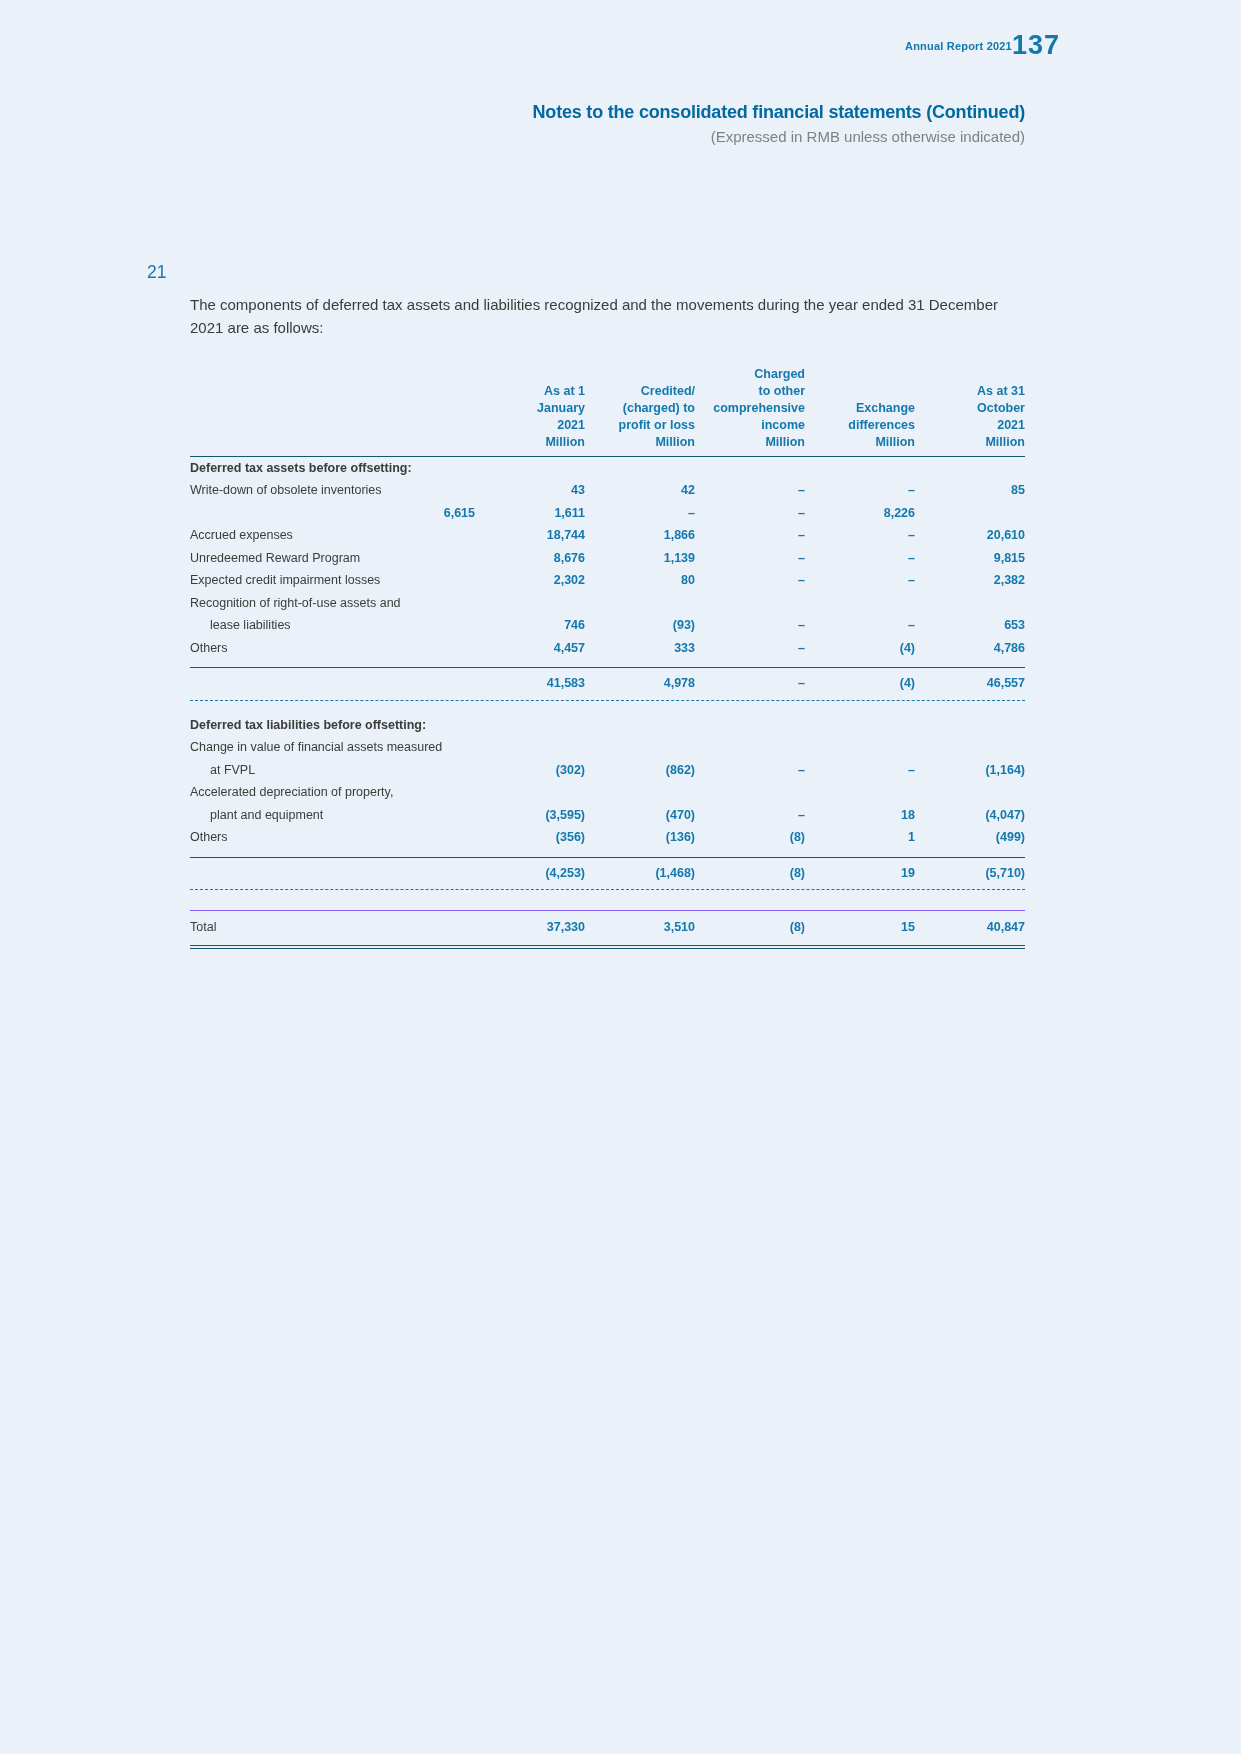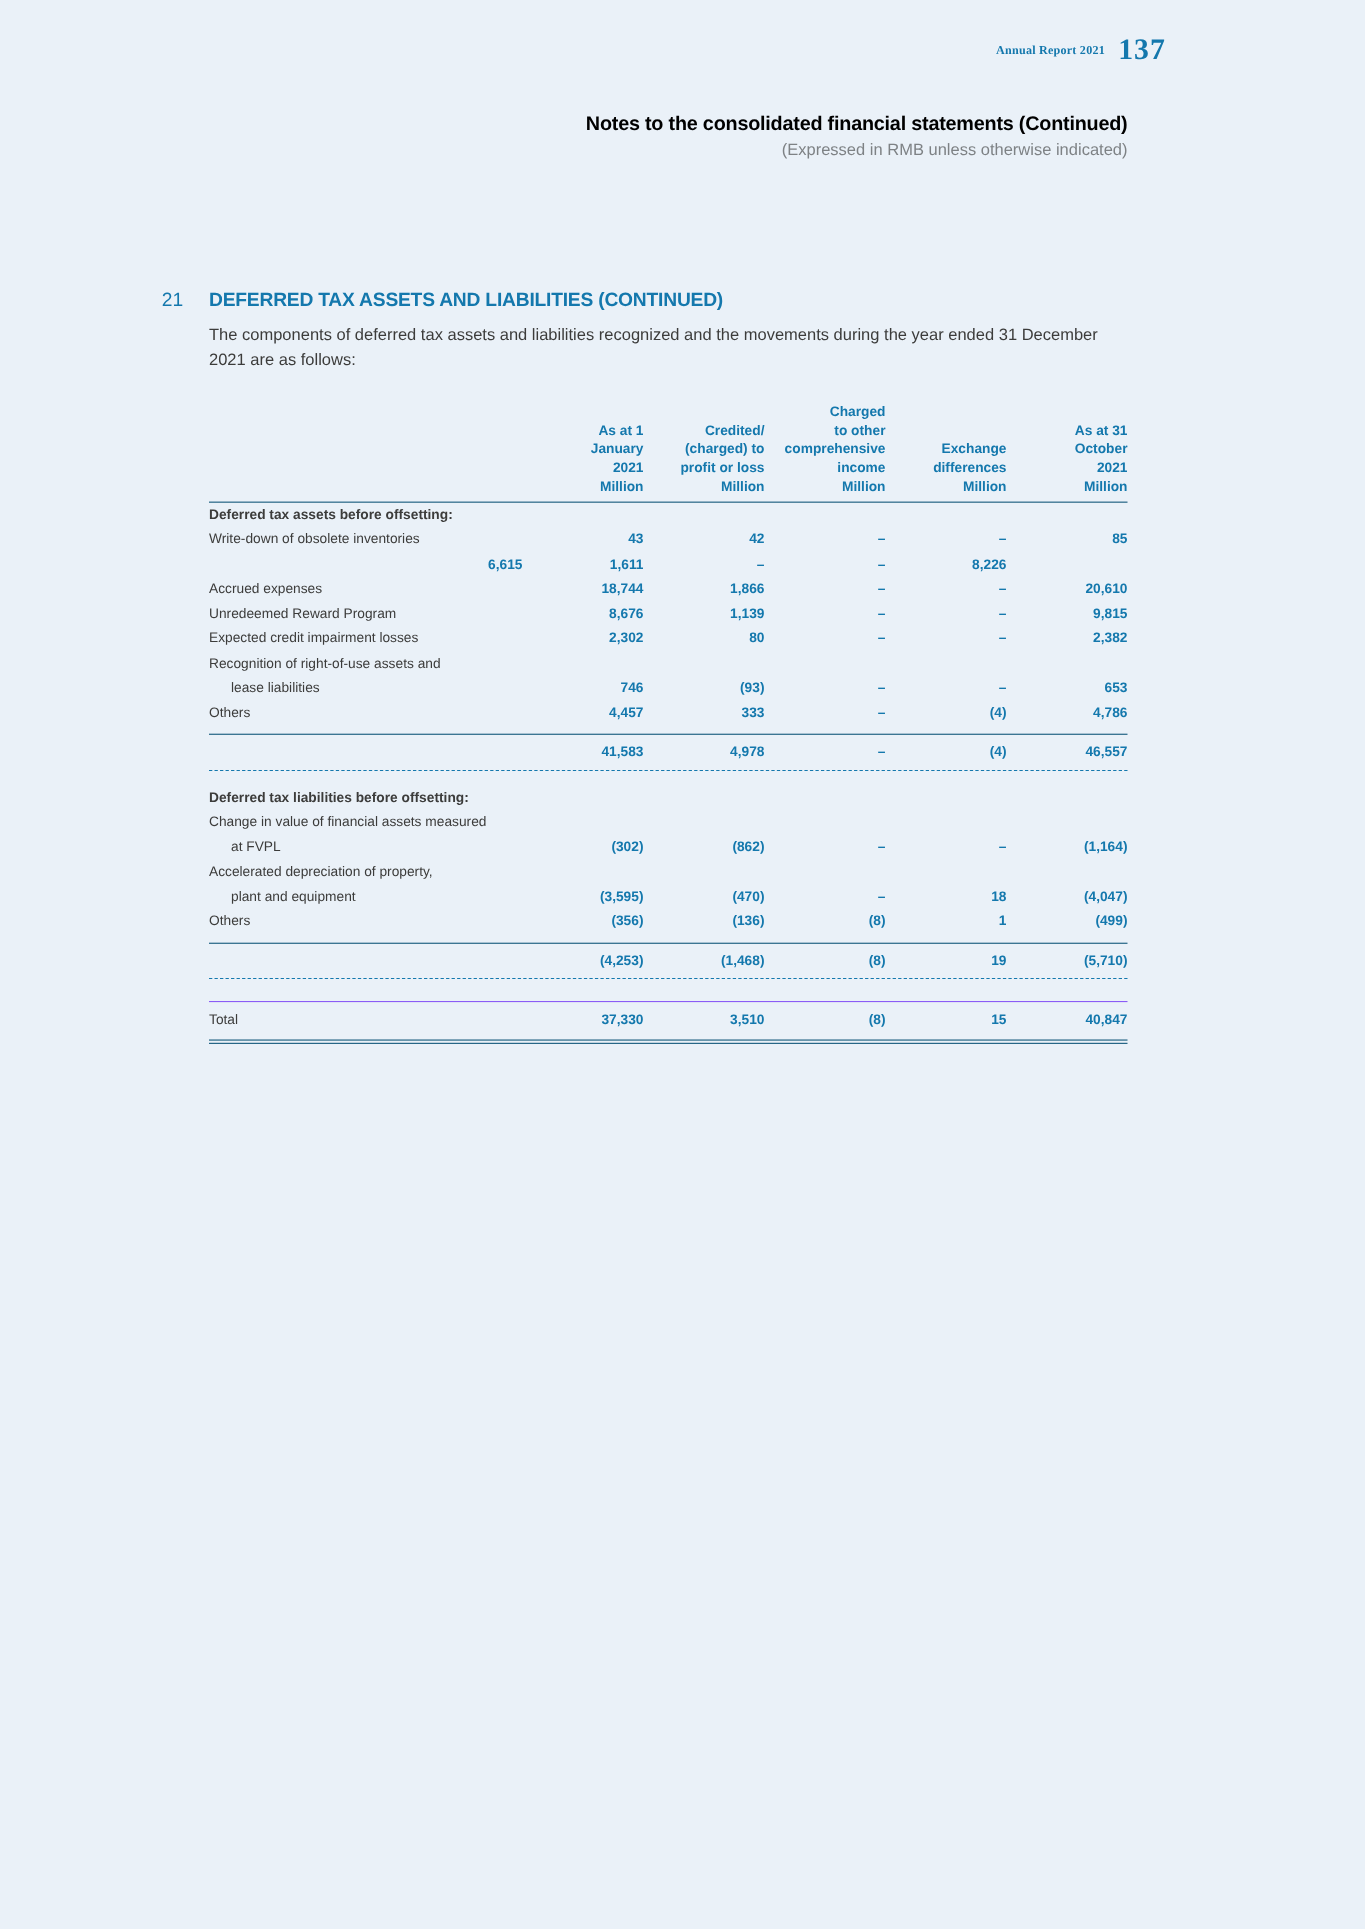--- a/index.html
+++ b/index.html
@@ -12,35 +12,33 @@
     overflow: hidden;
     margin: 0 auto;
   }
   
   .header-meta {
     position: absolute;
     top: 30px;
     right: 181px;
     display: flex;
     align-items: center;
-    gap: 12px;
     color: #1478ad;
-    font-family: Liberation Serif, serif;
   }
   .meta-text { font-size: 11px; font-weight: bold; letter-spacing: 0.2px; }
   .page-number { font-size: 27px; font-weight: bold; letter-spacing: 1px; }
 
   
   .title-block {
     position: absolute;
     top: 102px;
     right: 216px;
     text-align: right;
   }
-  .doc-title { color: #000000; font-weight: bold; font-size: 18px; letter-spacing: -0.2px; }
+  .doc-title { color: #0369a1; font-weight: bold; font-size: 18px; letter-spacing: -0.2px; }
   .doc-subtitle { color: #7e8285; font-size: 15px; margin-top: 5px; }
 
   
   .section-wrap {
     position: absolute;
     top: 262px;
     left: 147px;
     width: 890px;
   }
   .section-heading-row { display: flex; }
@@ -97,21 +95,20 @@
   </div>
 
   <div class="title-block">
     <div class="doc-title">Notes to the consolidated financial statements (Continued)</div>
     <div class="doc-subtitle">(Expressed in RMB unless otherwise indicated)</div>
   </div>
 
   <div class="section-wrap">
     <div class="section-heading-row">
       <span class="section-number">21</span>
-      <span class="section-heading">DEFERRED TAX ASSETS AND LIABILITIES (CONTINUED)</span>
     </div>
     <div class="section-body">
       <p class="intro">The components of deferred tax assets and liabilities recognized and the movements during the year ended 31 December 2021 are as follows:</p>
 
       <div class="fin-table">
         <div class="t-header">
           <div class="th label-h"></div>
         <div class="th num">As at 1
 January
 2021

